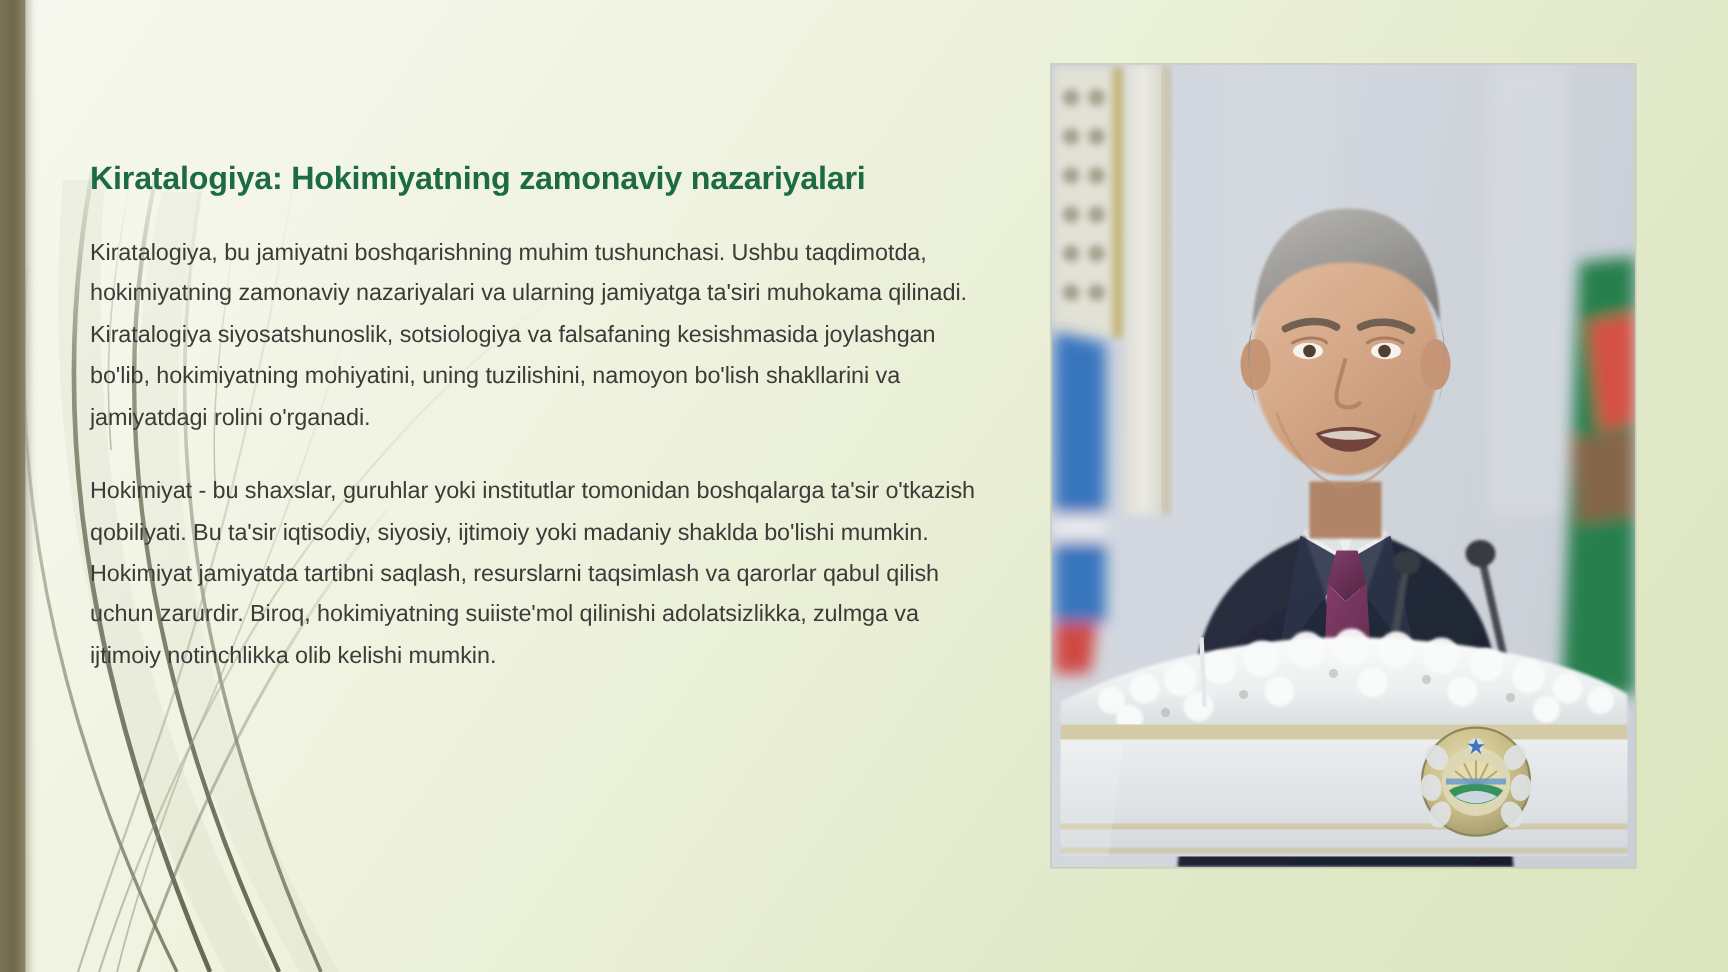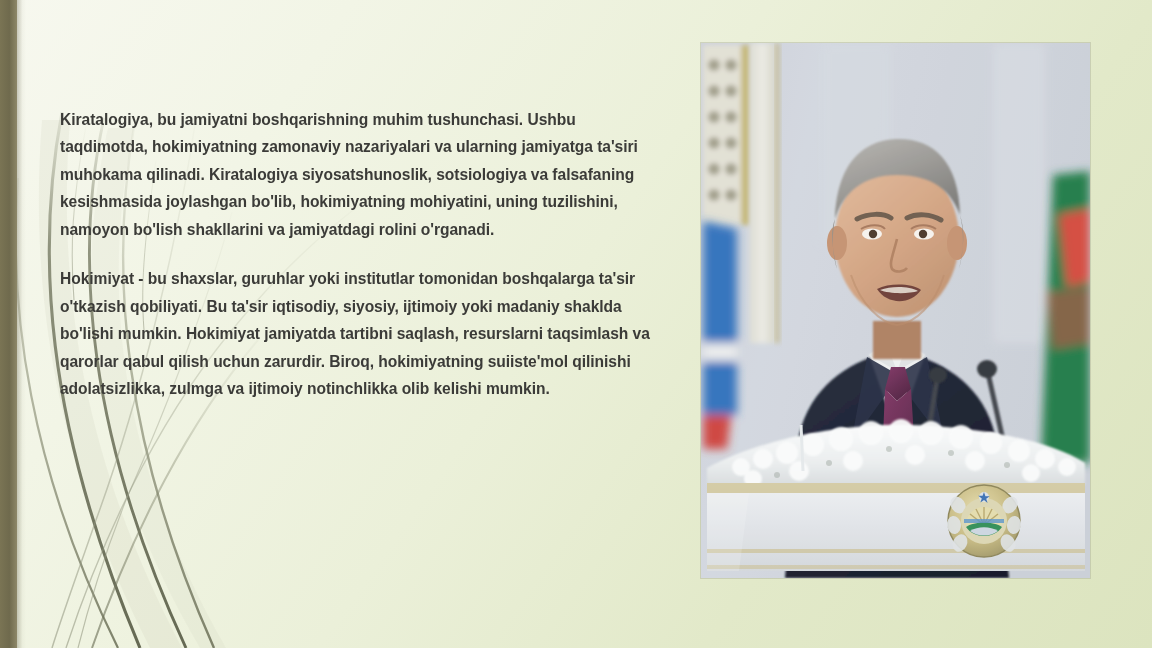--- a/index.html
+++ b/index.html
@@ -66,21 +66,20 @@
     letter-spacing: -0.15px;
     margin: 0 0 22px 0;
     line-height: 1.25;
   }
   .body-par {
     font-size: 15.6px;
     color: #3b3b38;
     line-height: 1.76;
     margin: 0 0 22px 0;
     letter-spacing: -0.05px;
-    font-weight: bold;
   }
   .body-par:last-child { margin-bottom: 16px; }
 
   
   .photo-frame {
     position: absolute;
     left: 701px;
     top: 43px;
     width: 389px;
     height: 535px;
@@ -130,20 +129,21 @@
     <path d="M 92 648 C 132 532 190 420 258 340" fill="none" stroke="url(#lineFade2)" stroke-width="2.0" opacity="0.75"></path>
 
     <path d="M 86 126 C 72 200 70 250 74 300" fill="none" stroke="url(#lineFaint)" stroke-width="1.1"></path>
     <path d="M 156 160 C 146 230 140 280 144 330" fill="none" stroke="url(#lineFaint)" stroke-width="1.0"></path>
   </svg>
 
   <div class="edge-bar"></div>
   <div class="edge-bar-shadow"></div>
 
   <div class="text-col">
+    <h1 class="slide-title">Kiratalogiya: Hokimiyatning zamonaviy nazariyalari</h1>
 
     <p class="body-par">Kiratalogiya, bu jamiyatni boshqarishning muhim tushunchasi. Ushbu taqdimotda, hokimiyatning zamonaviy nazariyalari va ularning jamiyatga ta'siri muhokama qilinadi. Kiratalogiya siyosatshunoslik, sotsiologiya va falsafaning kesishmasida joylashgan bo'lib, hokimiyatning mohiyatini, uning tuzilishini, namoyon bo'lish shakllarini va jamiyatdagi rolini o'rganadi.</p>
 
     <p class="body-par">Hokimiyat - bu shaxslar, guruhlar yoki institutlar tomonidan boshqalarga ta'sir o'tkazish qobiliyati. Bu ta'sir iqtisodiy, siyosiy, ijtimoiy yoki madaniy shaklda bo'lishi mumkin. Hokimiyat jamiyatda tartibni saqlash, resurslarni taqsimlash va qarorlar qabul qilish uchun zarurdir. Biroq, hokimiyatning suiiste'mol qilinishi adolatsizlikka, zulmga va ijtimoiy notinchlikka olib kelishi mumkin.</p>
   </div>
 
   <div class="photo-frame">
     <svg width="389" height="535" viewBox="0 0 389 535">
       <defs>
         <linearGradient id="wallG" x1="0" y1="0" x2="1" y2="0.3">

